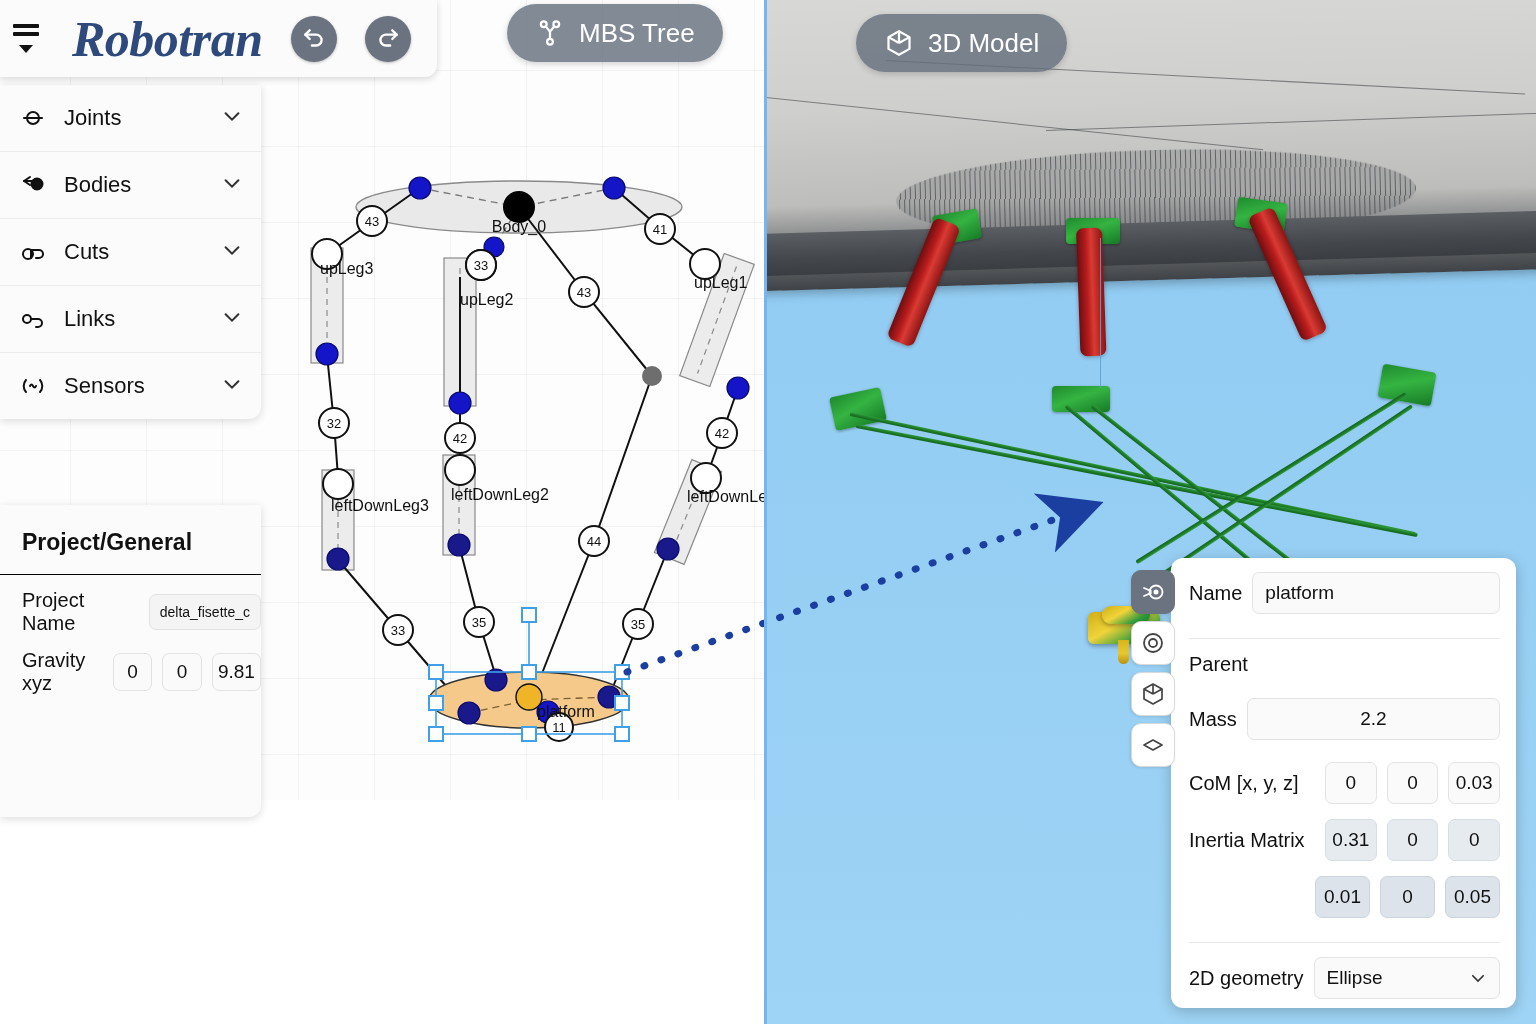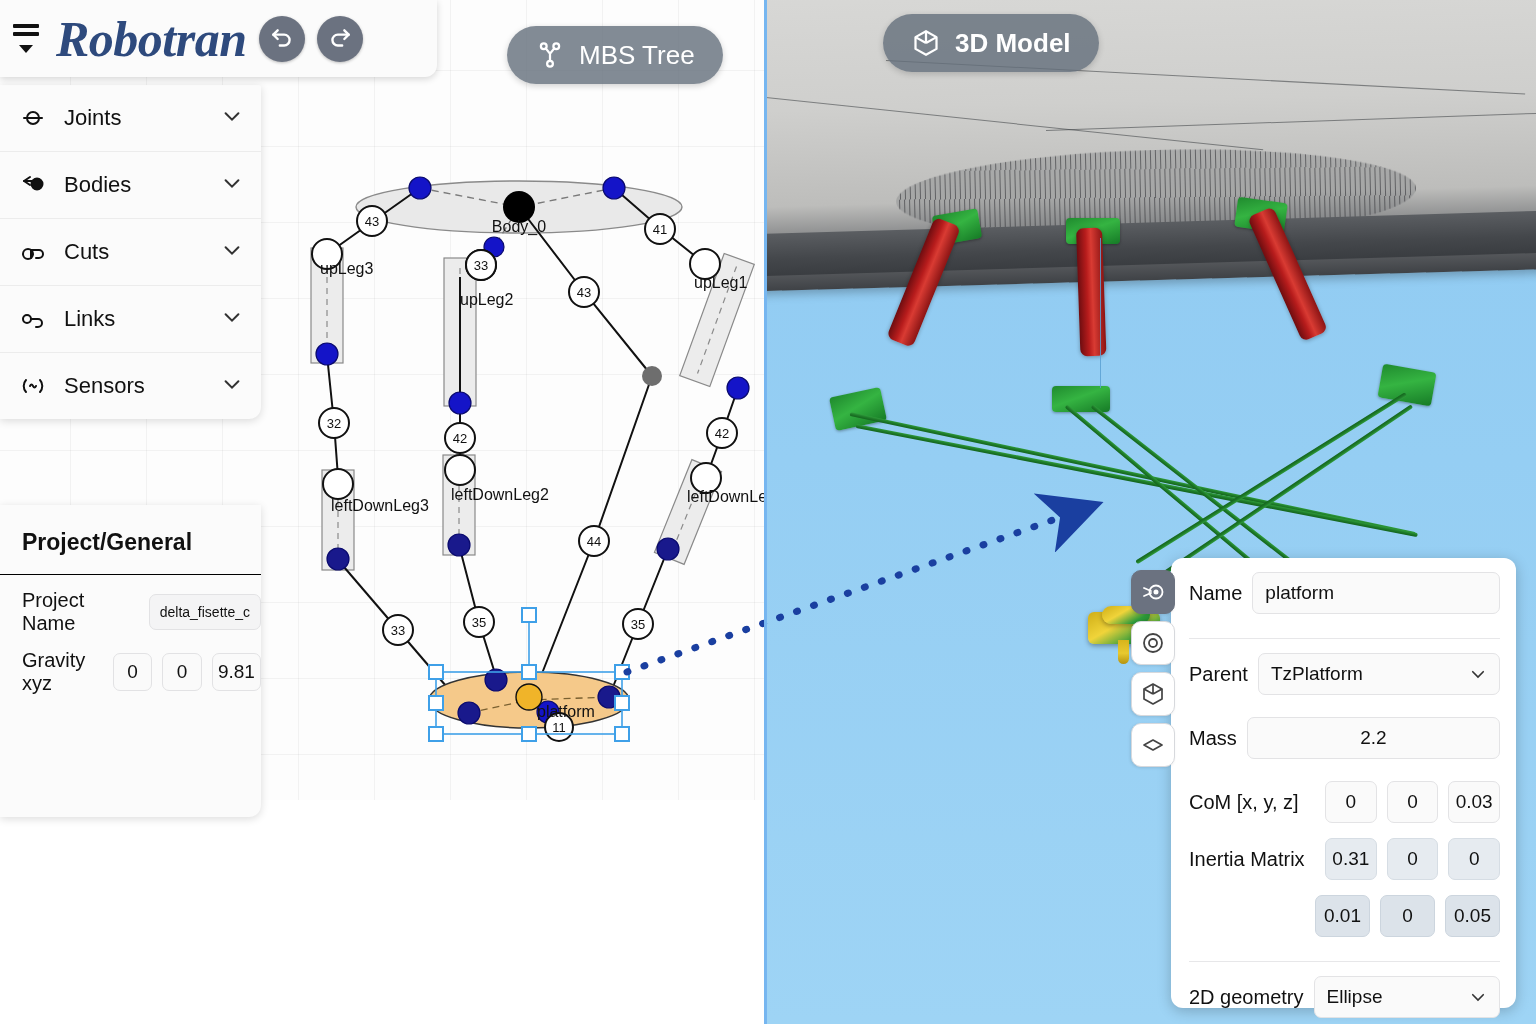--- a/index.html
+++ b/index.html
@@ -106,21 +106,21 @@
   }
 
   
   .logobar {
     position: absolute; left: 0; top: 0;
     width: 437px; height: 77px;
     background: #fbfbfb;
     border-bottom-right-radius: 12px;
     box-shadow: 0 2px 7px rgba(0,0,0,0.16);
     z-index: 30;
-    display: flex; align-items: center;
+    display: flex; align-items: center; gap: 16px;
   }
   .menu-btn {
     width: 52px; height: 77px;
     display: flex; flex-direction: column;
     align-items: center; justify-content: center;
     gap: 4px; cursor: pointer;
   }
   .menu-bar { width: 26px; height: 4px; background: #111; border-radius: 1px; }
   .menu-caret {
     width: 0; height: 0; margin-top: 5px;
@@ -150,22 +150,22 @@
     position: absolute; z-index: 30;
     display: flex; align-items: center; gap: 14px;
     height: 58px; padding: 0 28px;
     border-radius: 29px;
     background: rgba(99,110,123,0.80);
     color: #fff; font-size: 26px;
     cursor: pointer; user-select: none;
     box-shadow: 0 2px 6px rgba(0,0,0,0.18);
   }
   .pill svg { width: 30px; height: 30px; }
-  #pill-mbs { left: 507px; top: 26px; }
-  #pill-3d  { left: 883px; top: 14px; font-weight: bold; }
+  #pill-mbs { left: 507px; top: 4px; }
+  #pill-3d  { left: 856px; top: 14px; }
 
   
   .sidebar {
     position: absolute; left: 0; top: 85px;
     width: 261px;
     background: #fbfbfb;
     border-bottom-right-radius: 12px;
     border-top-right-radius: 2px;
     box-shadow: 0 2px 9px rgba(0,0,0,0.14);
     z-index: 25;
@@ -631,26 +631,20 @@
 
     <div class="prow">
       <span class="prow-label">Name</span>
       <span class="ptext">platform</span>
     </div>
 
     <div class="psep"></div>
 
     <div class="prow">
       <span class="prow-label">Parent</span>
-      <span class="pselect">
-        <span>TzPlatform</span>
-        <svg viewBox="0 0 24 24" fill="none" stroke="#333" stroke-width="2.2" stroke-linecap="round">
-            <polyline points="5,9 12,16 19,9"></polyline>
-          </svg>
-      </span>
     </div>
 
     <div class="prow">
       <span class="prow-label">Mass</span>
       <span class="pnum pmass">2.2</span>
     </div>
 
     <div class="prow">
       <span class="prow-label wide">CoM [x, y, z]</span>
       <span class="pnum">0</span>

